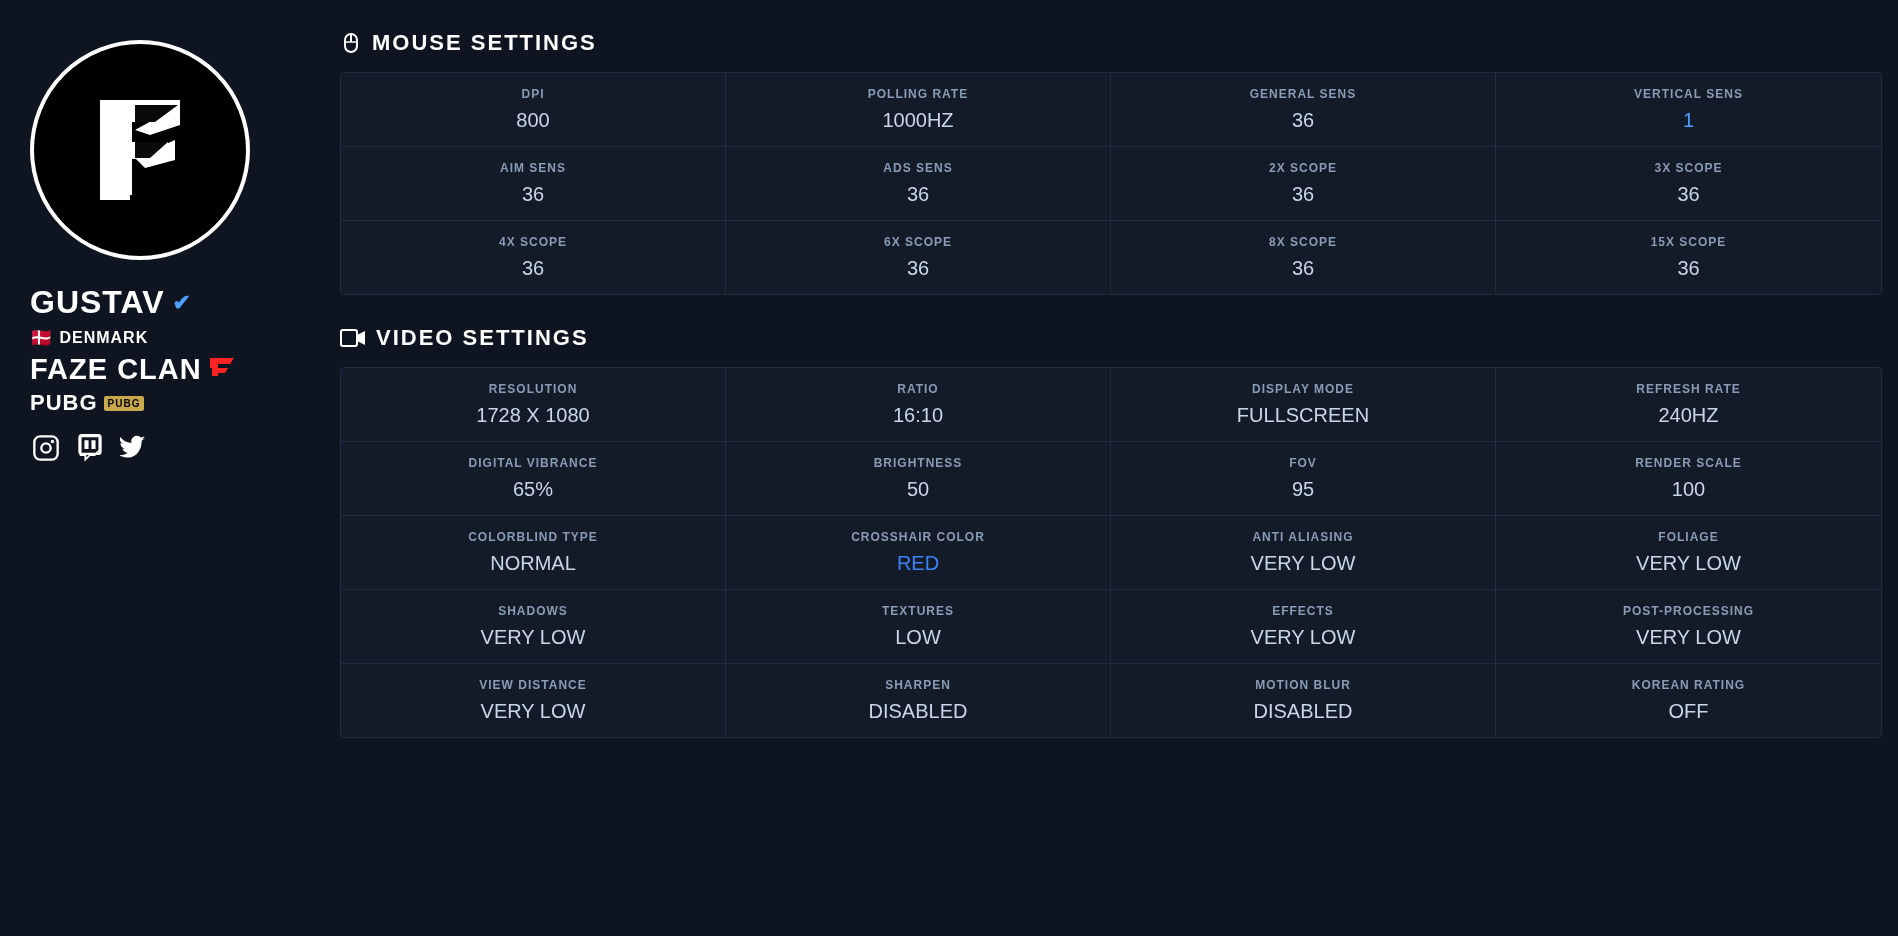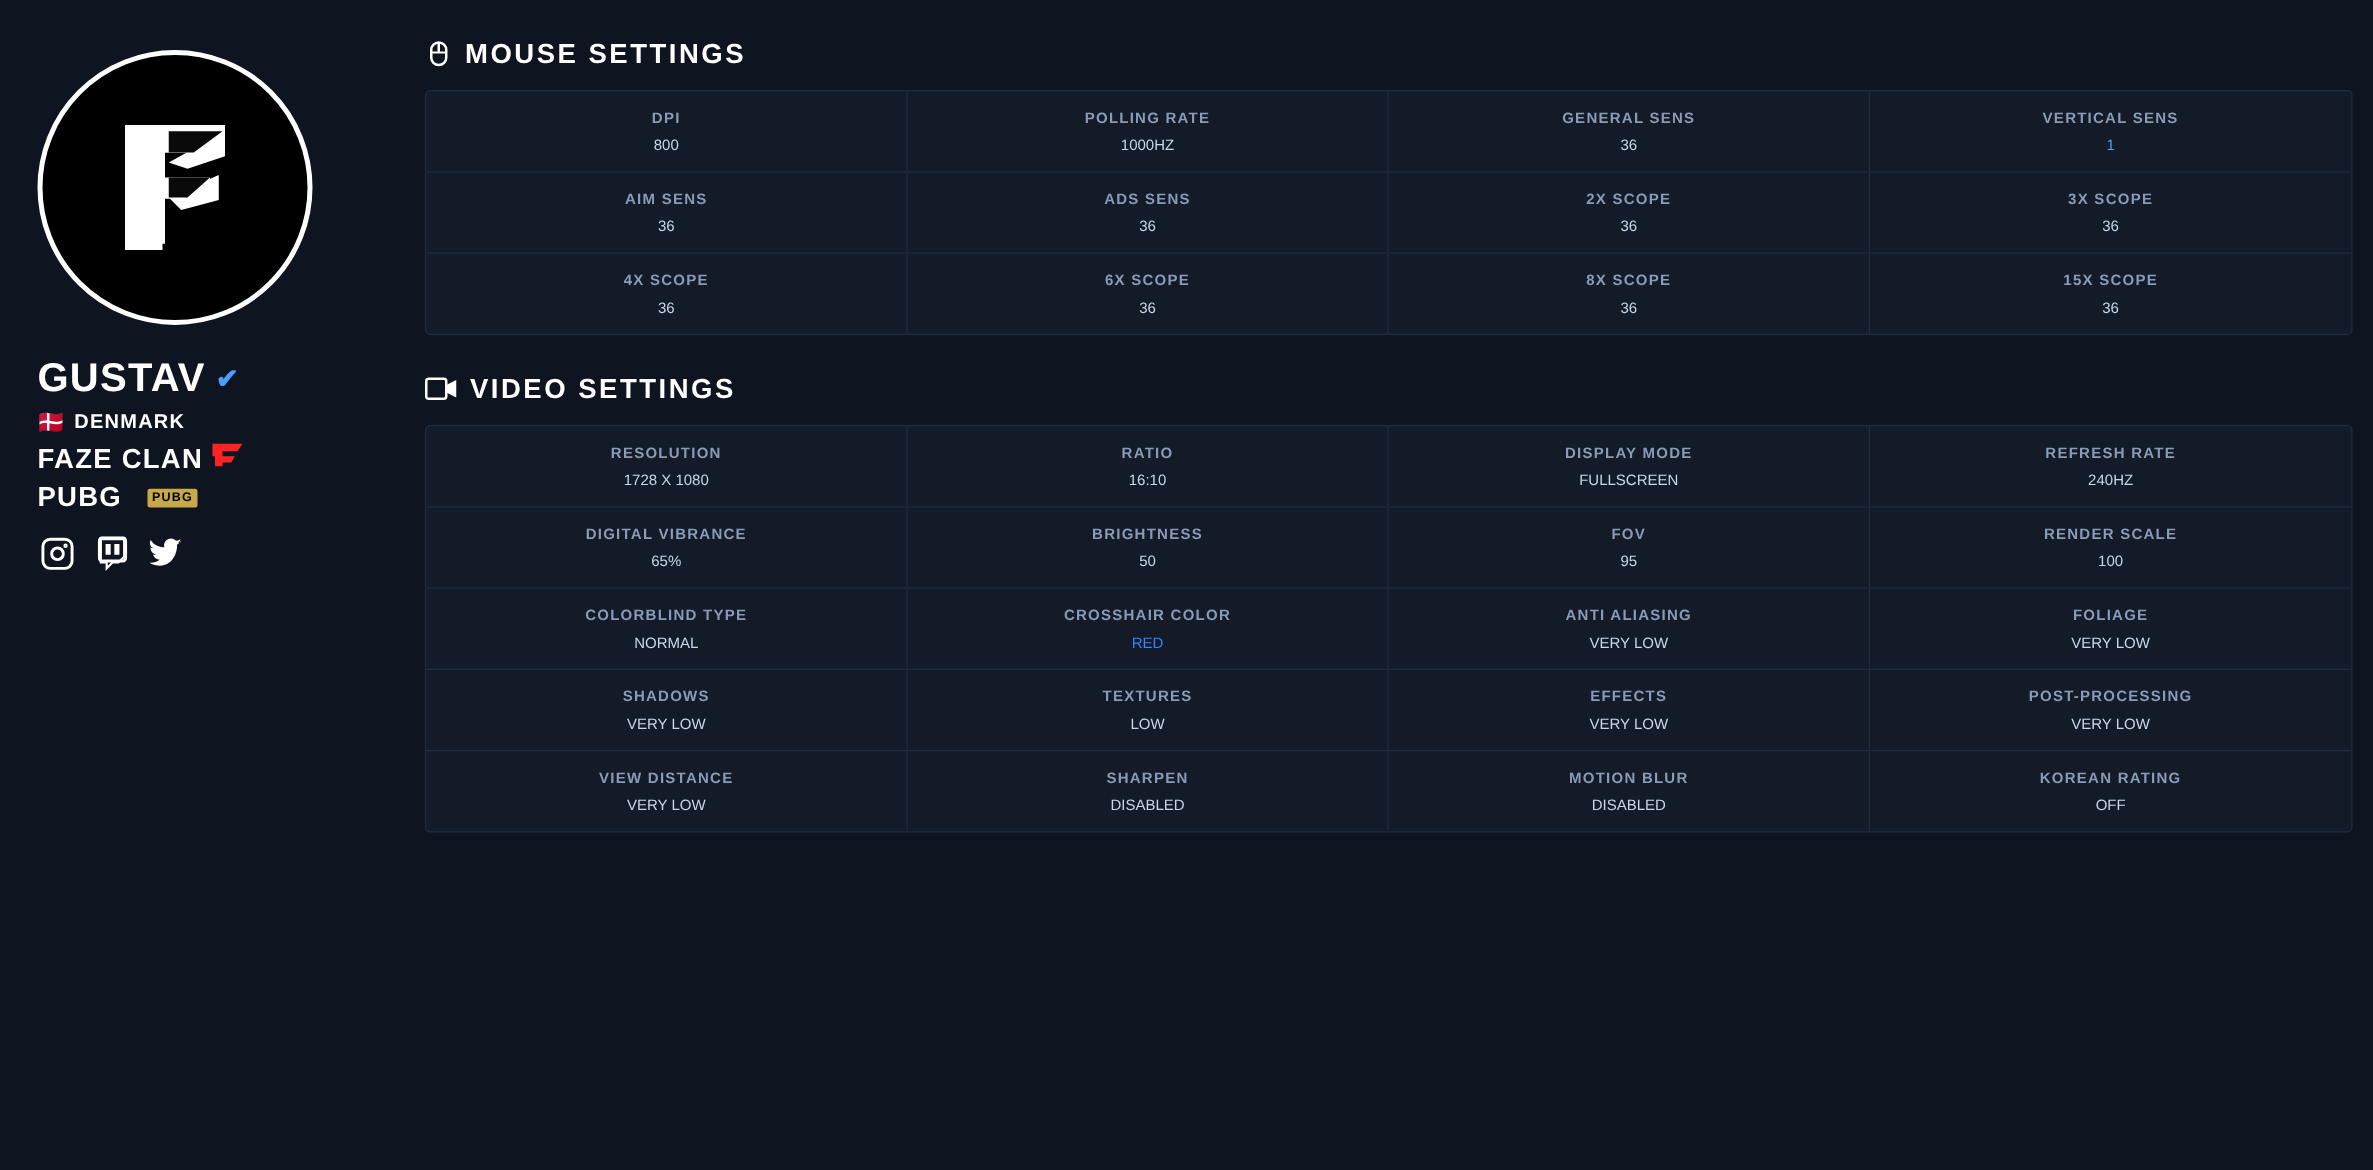--- a/index.html
+++ b/index.html
@@ -68,36 +68,36 @@
 
     .flag {
       font-size: 18px;
     }
 
     .team-row {
       display: flex;
       align-items: center;
       gap: 6px;
       margin-bottom: 4px;
-      font-size: 22px;
+      font-size: 29px;
       font-weight: 900;
       letter-spacing: 1px;
     }
 
     .faze-f {
       color: #ff0000;
       font-size: 22px;
       font-style: italic;
       font-weight: 900;
     }
 
     .game-row {
       display: flex;
       align-items: center;
-      gap: 20px;
+      gap: 6px;
       margin-bottom: 12px;
       font-size: 22px;
       font-weight: 900;
       letter-spacing: 1px;
     }
 
     .pubg-badge {
       background-color: #c8a84b;
       color: #000;
       font-size: 10px;
@@ -173,21 +173,21 @@
 
     .cell-label {
       font-size: 12px;
       font-weight: 700;
       color: #8a9bb5;
       letter-spacing: 1px;
       margin-bottom: 8px;
     }
 
     .cell-value {
-      font-size: 12px;
+      font-size: 20px;
       font-weight: 400;
       color: #c8d6e8;
     }
 
     .cell-value.highlight {
       color: #4a9eff;
     }
 
     .cell-value.red {
       color: #3b82f6;

